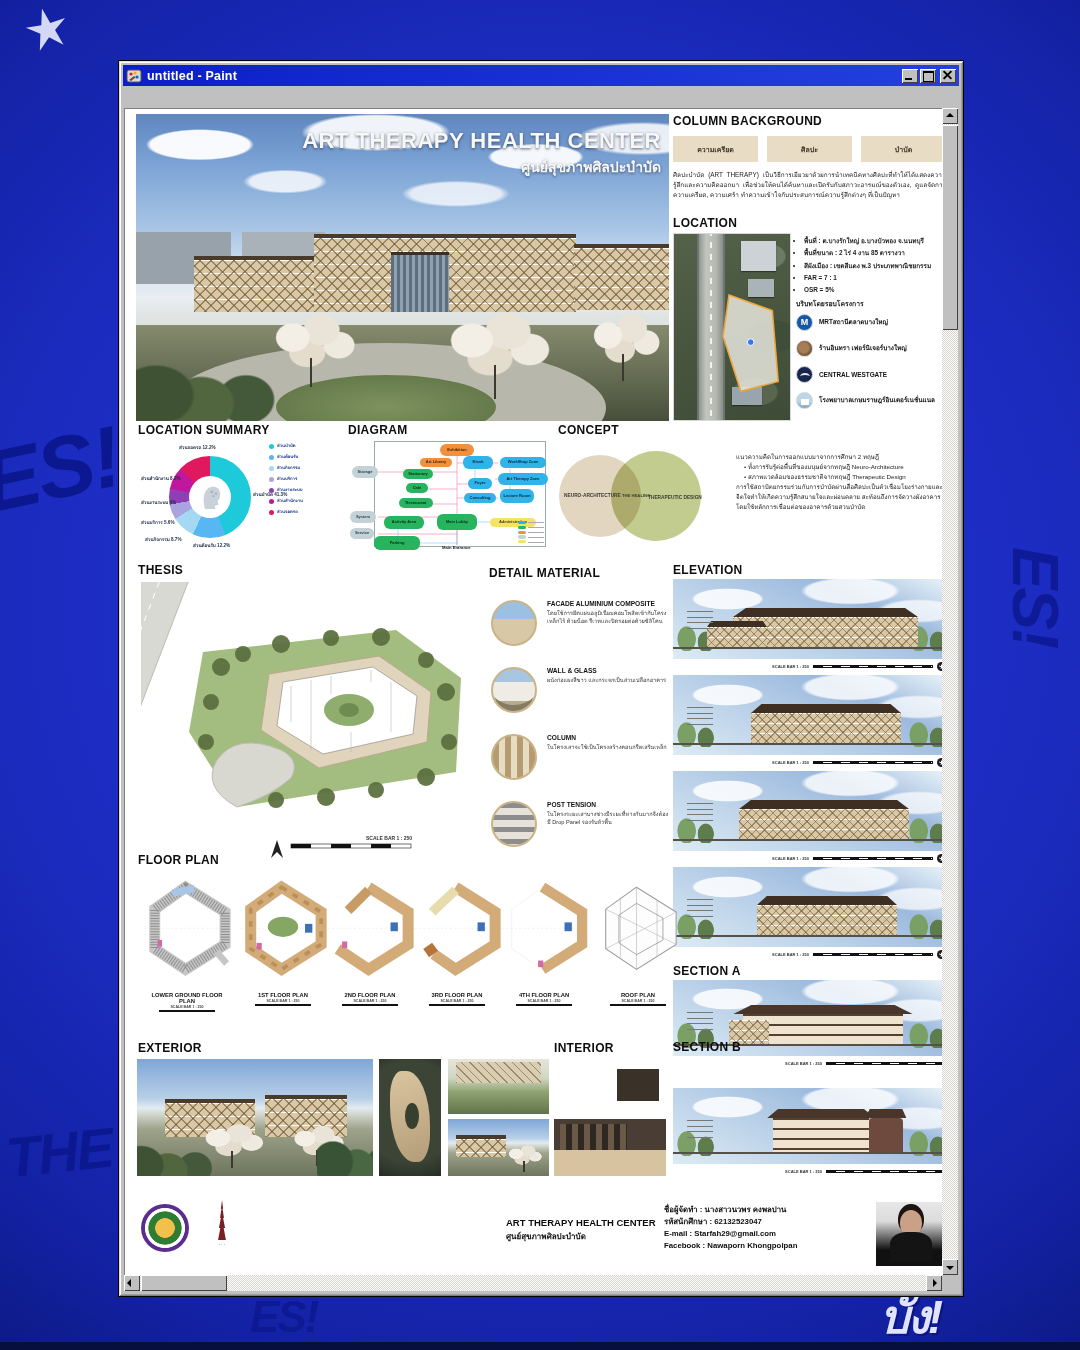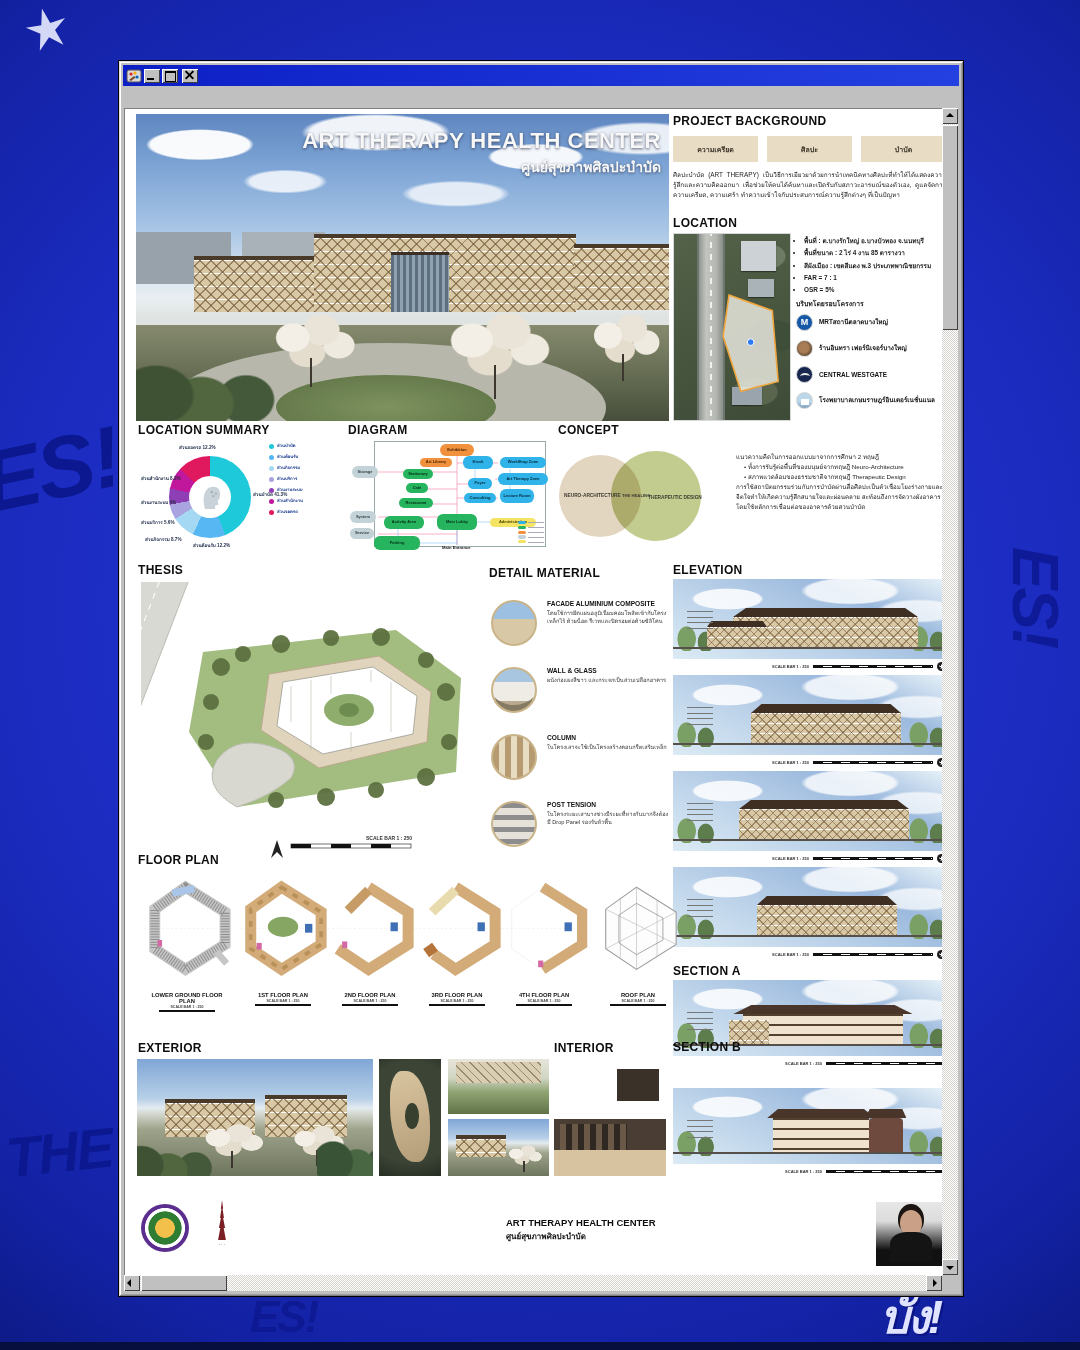--- a/index.html
+++ b/index.html
@@ -298,20 +298,21 @@
 <div class="window">
 
   <div class="titlebar">
     <svg class="app-icon" viewBox="0 0 16 16">
       <rect x="1" y="2" width="14" height="12" rx="2" fill="#d9d9d9" stroke="#555" stroke-width="1"></rect>
       <circle cx="5" cy="6" r="1.6" fill="#d22"></circle>
       <circle cx="9" cy="5" r="1.6" fill="#fa0"></circle>
       <circle cx="11" cy="9" r="1.6" fill="#06c"></circle>
       <path d="M3 12 L8 8 L9.5 9.5 L5 13 Z" fill="#7a4a2a"></path>
     </svg>
+    <span class="title">untitled - Paint</span>
     <span class="win-btn min"></span>
     <span class="win-btn max"></span>
     <span class="win-btn close" style="margin-left:4px;"></span>
   </div>
 
 
   <div class="canvas">
     <div class="poster">
 
       <div class="abs hero">
@@ -327,21 +328,21 @@
         <div class="blossom" style="left:128px; bottom:34px; width:96px; height:76px;"></div>
         <div class="blossom" style="left:300px; bottom:22px; width:120px; height:90px;"></div>
         <div class="blossom" style="left:448px; bottom:40px; width:80px; height:70px;"></div>
         <div class="abs bush"></div>
         <div class="hero-title">
           <div class="en">ART THERAPY HEALTH CENTER</div>
           <div class="th">ศูนย์สุขภาพศิลปะบำบัด</div>
         </div>
       </div>
 
-      <div class="sec-h" style="left:537px; top:0;">PROJECT BACKGROUND</div>
+      <div class="sec-h" style="left:537px; top:0;">COLUMN BACKGROUND</div>
       <div class="abs pb-row">
         <div class="pb-btn">ความเครียด</div>
         <div class="pb-btn">ศิลปะ</div>
         <div class="pb-btn">บำบัด</div>
       </div>
       <div class="abs pb-body thai-body">ศิลปะบำบัด (ART THERAPY) เป็นวิธีการเยียวยาด้วยการนำเทคนิคทางศิลปะที่ทำให้ได้แสดงความรู้สึกและความคิดออกมา เพื่อช่วยให้คนได้ค้นหาและเปิดรับกับสภาวะอารมณ์ของตัวเอง, ดูแลจัดการความเครียด, ความเศร้า ทำความเข้าใจกับประสบการณ์ความรู้สึกต่างๆ ที่เป็นปัญหา</div>
 
       <div class="sec-h" style="left:537px; top:102px;">LOCATION</div>
       <div class="abs map">
         <div class="map-base"></div>
@@ -791,20 +792,26 @@
 
       <div class="abs ft-logo1"></div>
       <div class="abs ft-logo2">
         <div class="ft-pagoda"></div>
         <div class="cap">· · ·</div>
       </div>
       <div class="ft-block ft-center" style="left:370px; top:1103px;">
         <div class="en">ART THERAPY HEALTH CENTER</div>
         <div class="th">ศูนย์สุขภาพศิลปะบำบัด</div>
       </div>
+      <div class="ft-block ft-right" style="left:528px; top:1090px;">
+        <div class="l">ชื่อผู้จัดทำ : นางสาวนวพร คงพลปาน</div>
+        <div class="l">รหัสนักศึกษา : 62132523047</div>
+        <div class="l">E-mail : Starfah29@gmail.com</div>
+        <div class="l">Facebook : Nawaporn Khongpolpan</div>
+      </div>
       <div class="ft-photo"></div>
 
     </div>
   </div>
 
   <div class="vscroll">
     <div class="sb-btn sb-up"></div>
     <div class="vthumb"></div>
     <div class="sb-btn sb-down"></div>
   </div>

